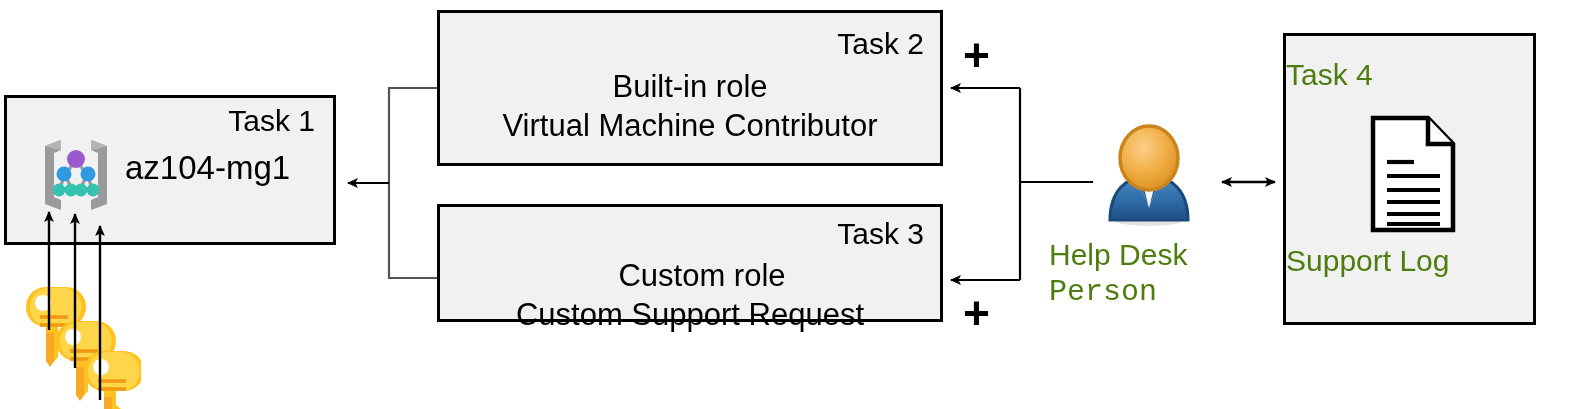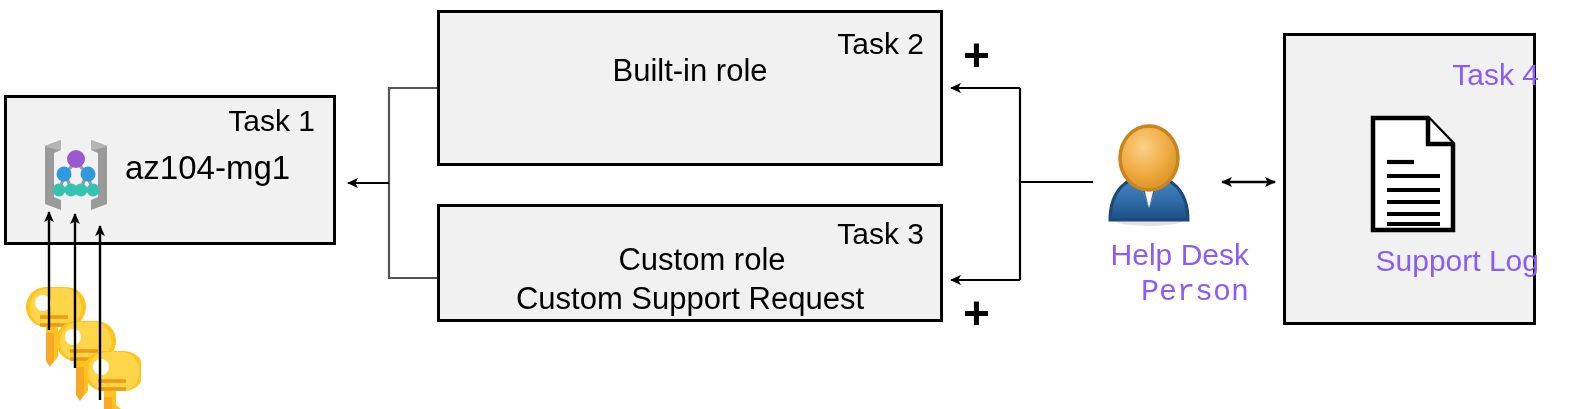--- a/index.html
+++ b/index.html
@@ -32,27 +32,28 @@
     white-space: nowrap;
   }
   .box-line {
     position: absolute;
     width: 100%;
     text-align: center;
     font-size: 31px;
     line-height: 1.12;
     color: #000000;
     white-space: nowrap;
+    margin-top: 16px;
   }
   .plain-label {
     position: absolute;
-    text-align: right;
+    text-align: left;
     font-size: 30px;
     line-height: 1.15;
-    color: #8b5cf6;
+    color: #4d7c0f;
     white-space: nowrap;
   }
   svg.overlay {
     position: absolute;
     left: 0;
     top: 0;
     width: 1571px;
     height: 409px;
     pointer-events: none;
   }
@@ -91,20 +92,21 @@
         <circle cx="38" cy="54" r="6.5" fill="#35c2b0"></circle>
         <circle cx="48" cy="54" r="6.5" fill="#35c2b0"></circle>
         <circle cx="60" cy="54" r="6.5" fill="#35c2b0"></circle>
       </svg>
     </div>
   </div>
 
   <div class="box" style="left:437px; top:10px; width:506px; height:156px;">
     <div class="task-tag" style="right:16px; top:16px;">Task 2</div>
     <div class="box-line" style="top:41px;">Built-in role</div>
+    <div class="box-line" style="top:80px;">Virtual Machine Contributor</div>
   </div>
 
   <div class="box" style="left:437px; top:204px; width:506px; height:118px;">
     <div class="task-tag" style="right:16px; top:12px;">Task 3</div>
     <div class="box-line" style="top:36px;padding-left:12px;">Custom role</div>
     <div class="box-line" style="top:75px;">Custom Support Request</div>
   </div>
 
   <div class="box" style="left:1283px; top:33px; width:253px; height:292px;">
     <div class="plain-label" style="left:0; top:22px; width:253px;">Task 4</div>

